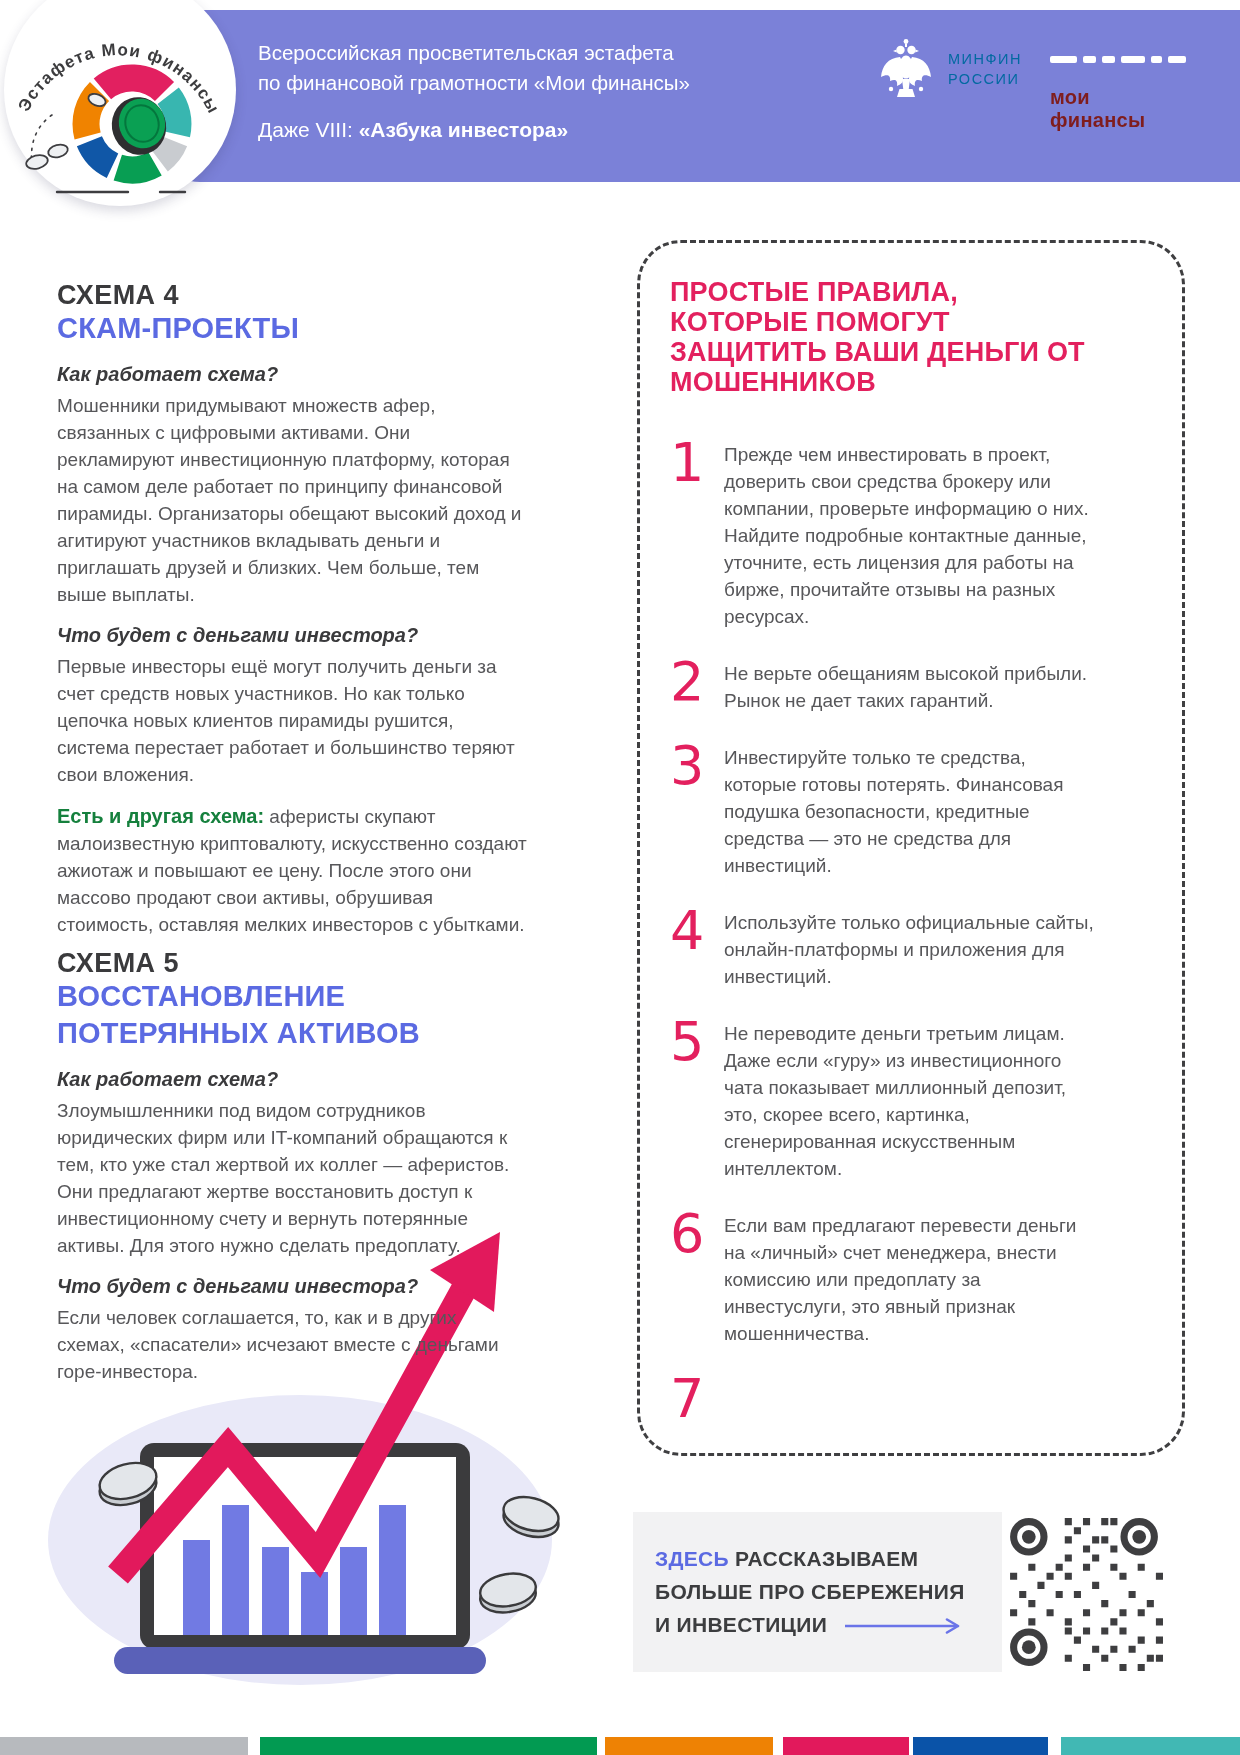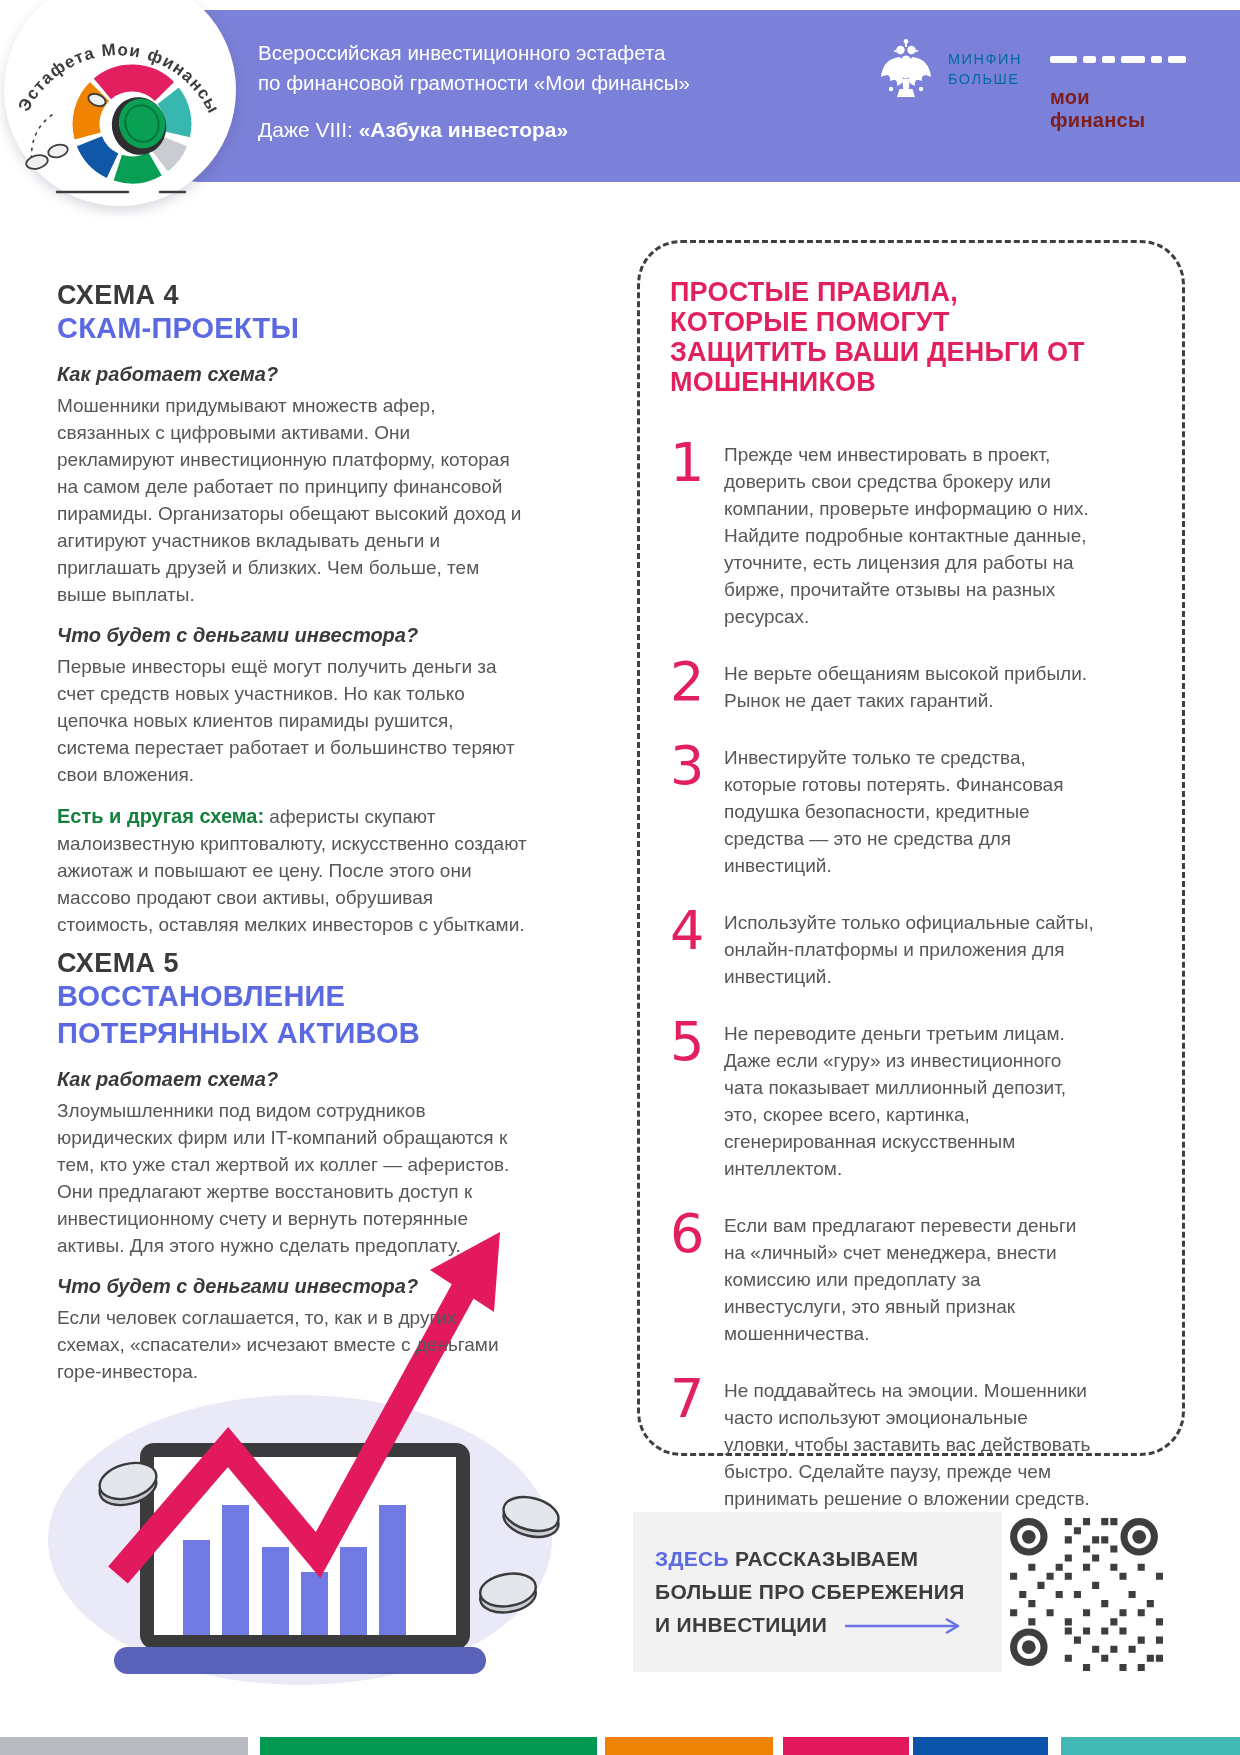--- a/index.html
+++ b/index.html
@@ -81,21 +81,21 @@
   .stripe.s6 { left:1061px;width:179px; background:#41b8b4; }
 </style>
 </head>
 <body>
 
 <div id="page">
 
   <div class="band"></div>
 
   <div class="h-title">
-    <div>Всероссийская инвестиционного эстафета</div>
+    <div>Всероссийская просветительская эстафета</div>
     <div>по финансовой грамотности «Мои финансы»</div>
   </div>
   <div class="h-stage">
     <span>Даже VIII: </span><b>«Азбука инвестора»</b>
   </div>
 
   <div class="minfin">
     <svg width="56" height="66" viewBox="0 0 56 66">
       <g fill="#ffffff">
         <circle cx="28" cy="5.5" r="2.4"></circle>
@@ -108,21 +108,21 @@
         <path d="M22 21 C10 22 4 30 3 41 C9 38 13 39 12 45 C17 43 20 44 19 50 C23 48 25 47 25 43 L24 25 Z"></path>
         <path d="M34 21 C46 22 52 30 53 41 C47 38 43 39 44 45 C39 43 36 44 37 50 C33 48 31 47 31 43 L32 25 Z"></path>
         <path d="M24 43 L32 43 L30.5 55 L25.5 55 Z"></path>
         <path d="M21.5 53 L34.5 53 L37 61 L19 61 Z"></path>
         <circle cx="13" cy="53" r="2.2"></circle>
         <circle cx="43" cy="53" r="2.2"></circle>
       </g>
     </svg>
     <div class="minfin-label">
       <div>МИНФИН</div>
-      <div>БОЛЬШЕ</div>
+      <div>РОССИИ</div>
     </div>
   </div>
 
   <div class="myfin">
     <div class="dashes">
       <span class="d1"></span>
         <span class="d2"></span>
         <span class="d3"></span>
       <span class="d4"></span>
         <span class="d5"></span>
@@ -252,21 +252,20 @@
       <div class="rule">
         <div class="num">5</div>
         <div class="txt">Не переводите деньги третьим лицам. Даже если «гуру» из инвестиционного чата показывает миллионный депозит, это, скорее всего, картинка, сгенерированная искусственным интеллектом.</div>
       </div>
       <div class="rule">
         <div class="num">6</div>
         <div class="txt">Если вам предлагают перевести деньги на «личный» счет менеджера, внести комиссию или предоплату за инвестуслуги, это явный признак мошенничества.</div>
       </div>
       <div class="rule">
         <div class="num">7</div>
-        <div class="txt">Не поддавайтесь на эмоции. Мошенники часто используют эмоциональные уловки, чтобы заставить вас действовать быстро. Сделайте паузу, прежде чем принимать решение о вложении средств.</div>
       </div>
     </div>
   </aside>
 
   <div class="qr-banner">
     <div class="line">
       <span class="hl">ЗДЕСЬ</span><span> РАССКАЗЫВАЕМ</span>
     </div>
     <div class="line">БОЛЬШЕ ПРО СБЕРЕЖЕНИЯ</div>
     <div class="line">

